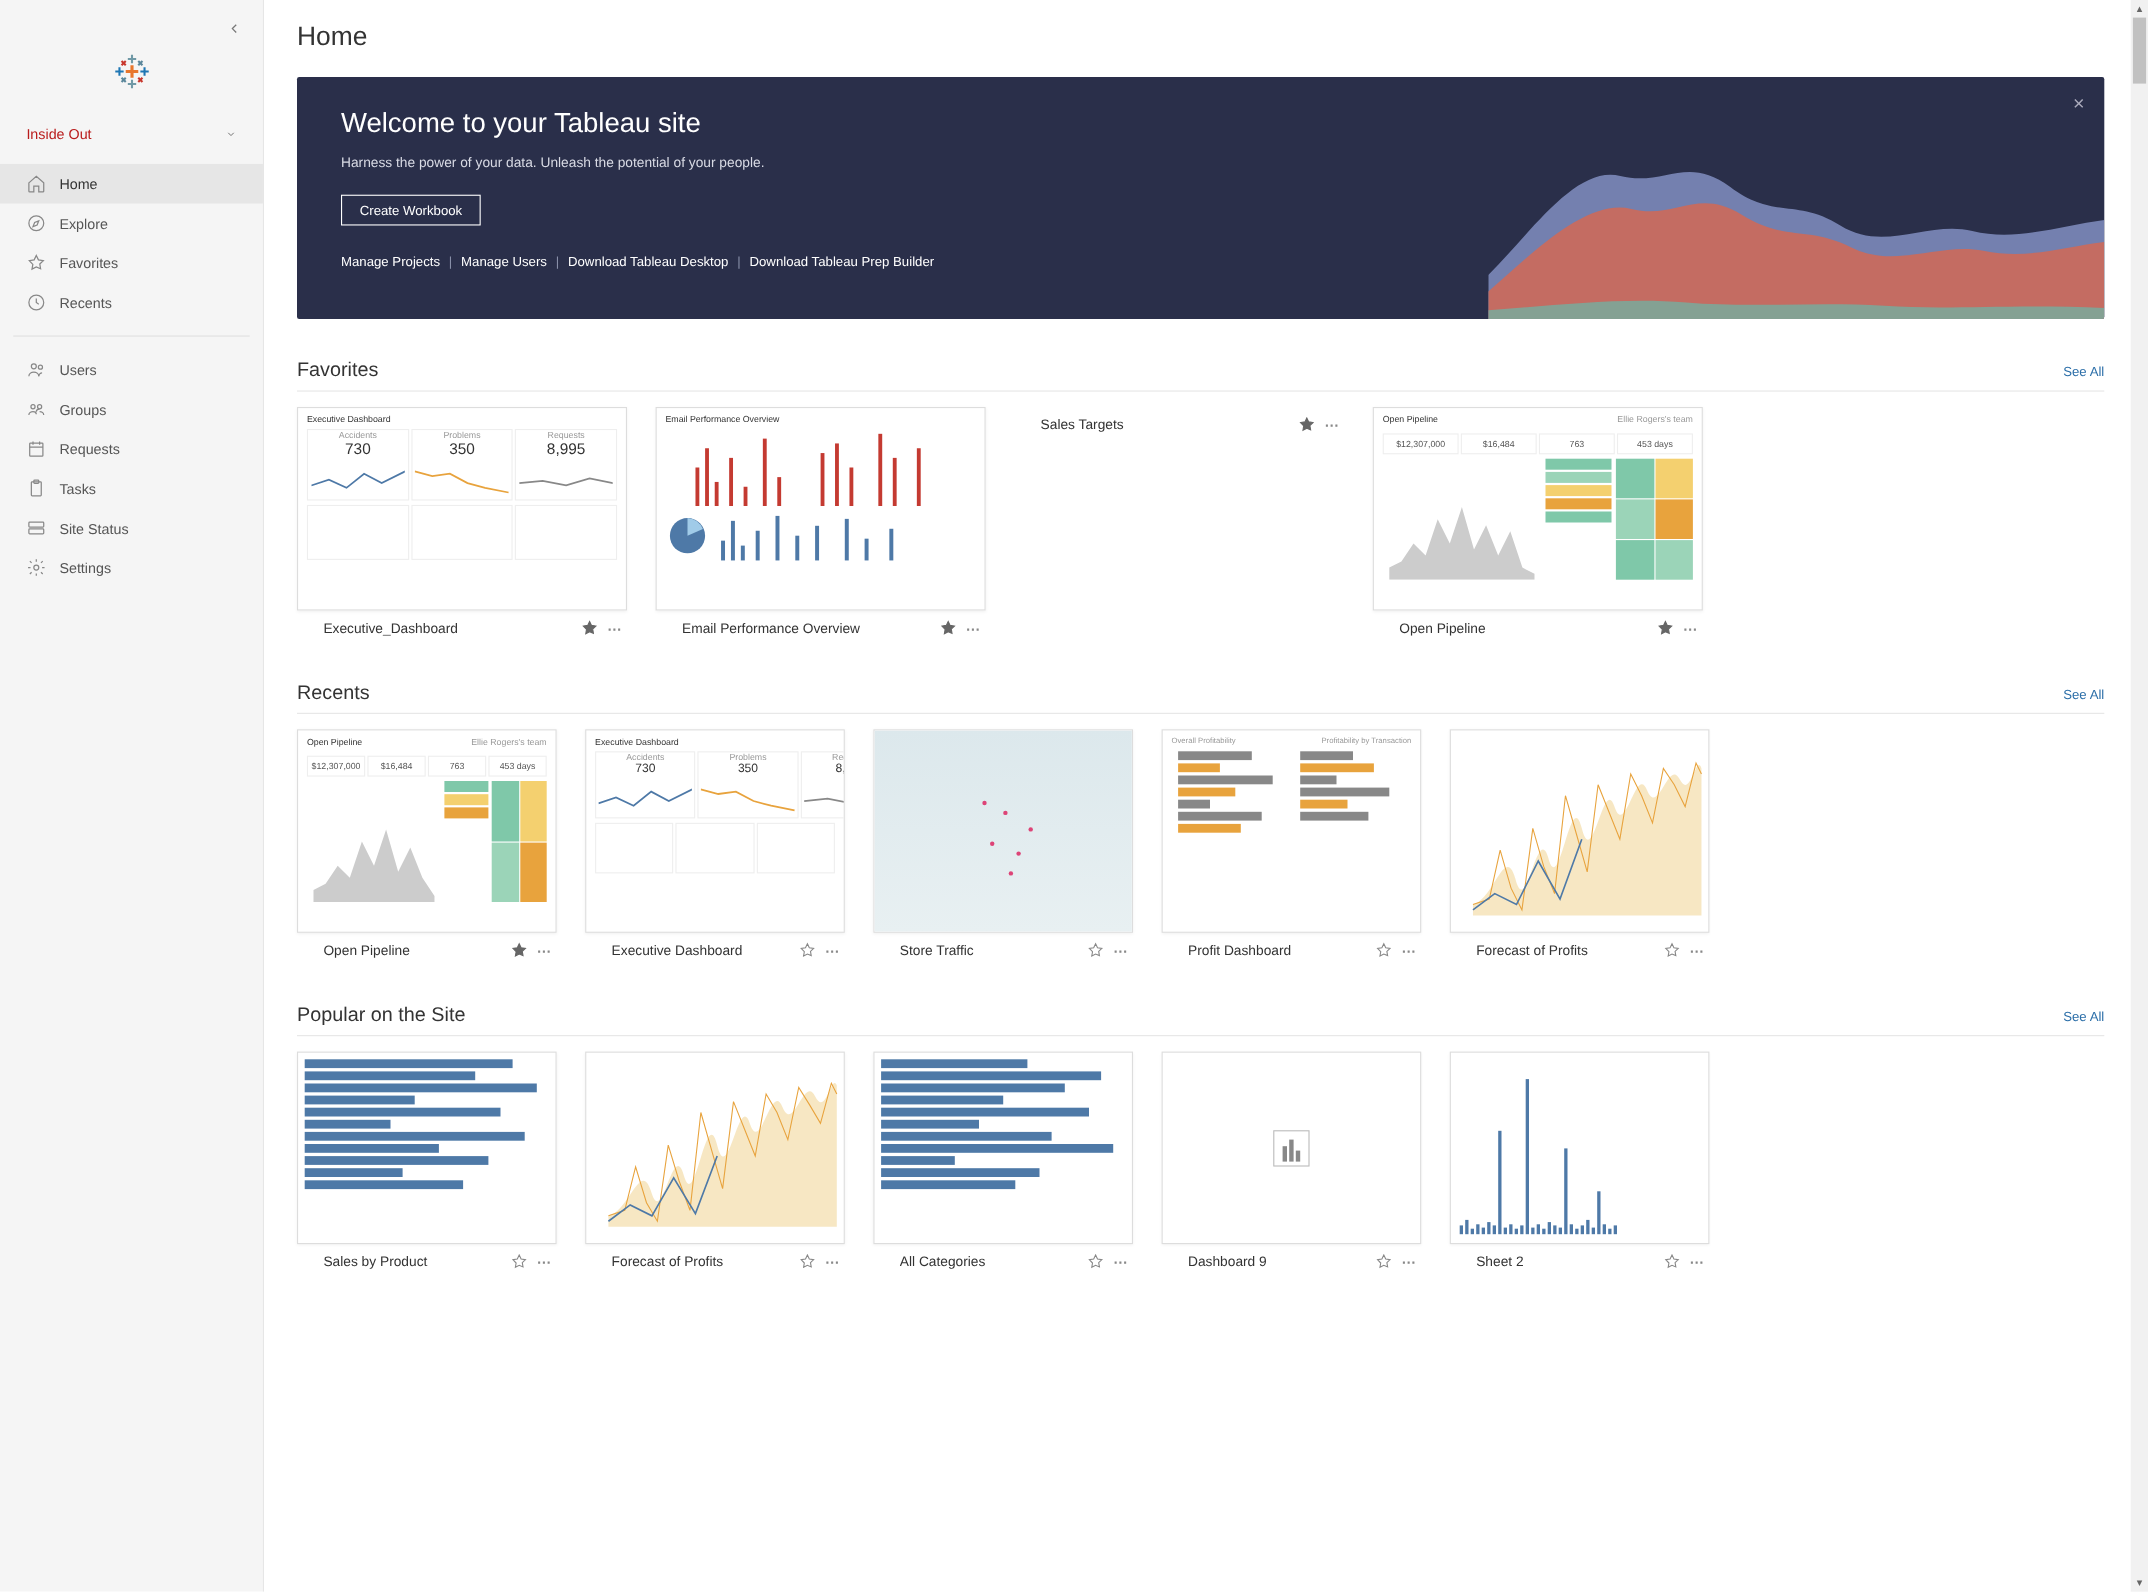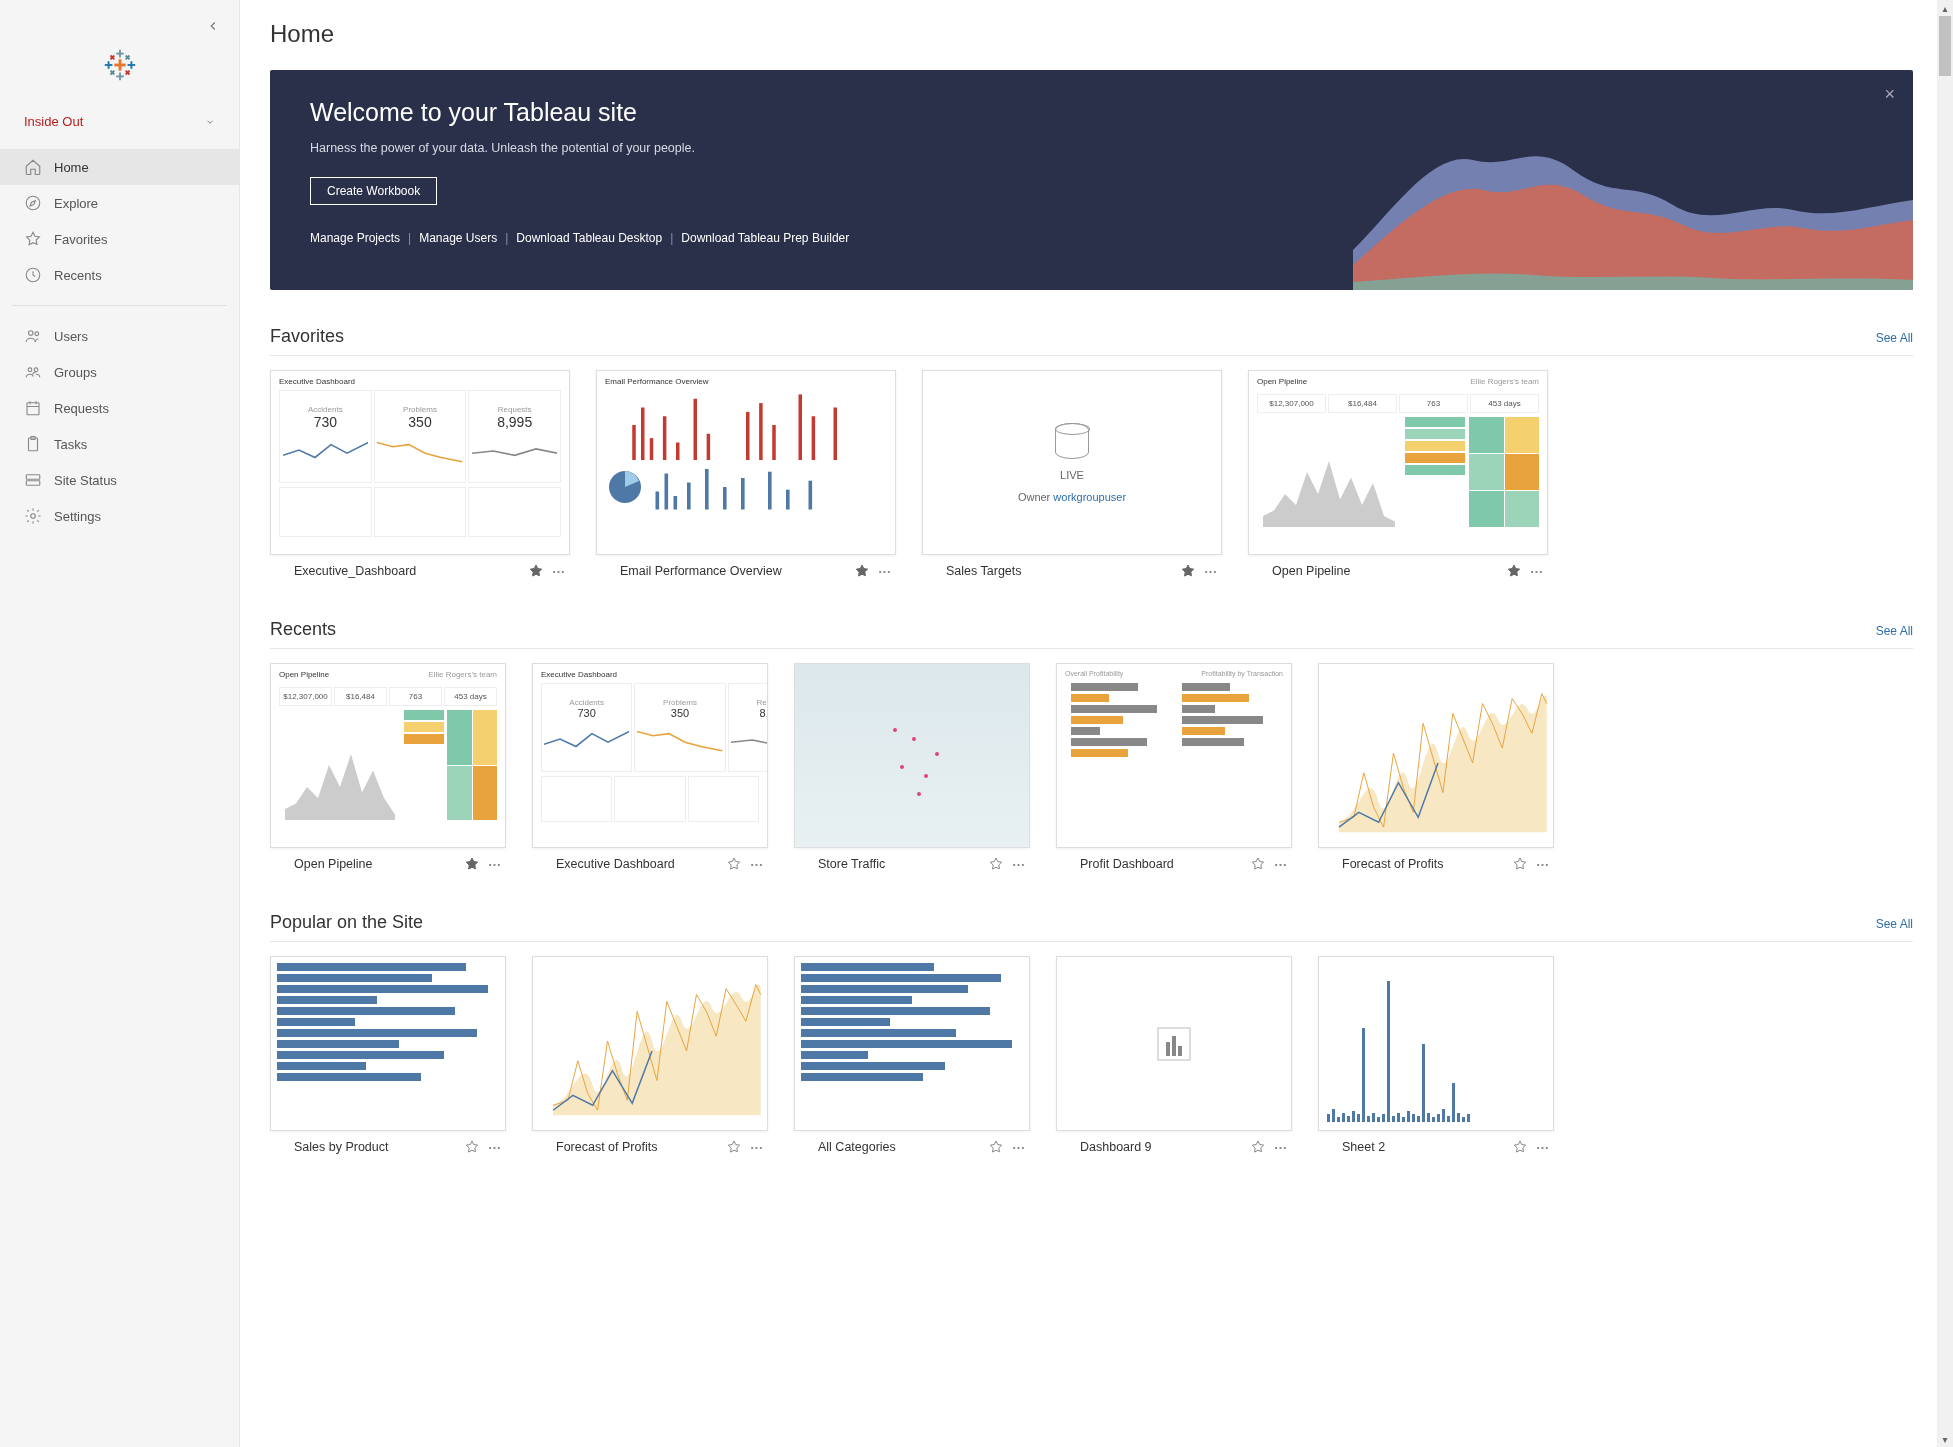--- a/index.html
+++ b/index.html
@@ -43,21 +43,21 @@
 .card-row { display: flex; align-items: center; padding-top: 8px; gap: 8px; margin-left: 24px; }
 .card-title { flex: 1; font-size: 12.5px; color: #333; white-space: nowrap; overflow: hidden; text-overflow: ellipsis; }
 .star { width: 16px; height: 16px; cursor: pointer; }
 .star.filled svg { fill: #666; stroke: #666; }
 .star svg { fill: none; stroke: #888; stroke-width: 1.5; }
 .more { width: 18px; color: #888; cursor: pointer; letter-spacing: 2px; font-weight:bold; }
 
 .thumb-inner { padding: 6px 8px; font-size: 8px; color:#999; height:100%; }
 .thumb-header { font-size:8px; color:#333; margin-bottom:4px; }
 .mini-grid { display:flex; gap:2px; }
-.mini-cell { flex:1; border:1px solid #eee; padding:14px 2px; text-align:center; }
+.mini-cell { flex:1; border:1px solid #eee; padding:0 2px; text-align:center; }
 .mini-num { font-size:14px; color:#333; font-weight:400; }
 .mini-line { height:32px; margin-top:4px; position:relative; }
 .db-icon { display:flex; flex-direction:column; align-items:center; justify-content:center; height:100%; gap:10px; }
 .db-cyl { width:34px; height:36px; border:1.5px solid #999; border-radius:50%/20%; position:relative; }
 .db-cyl:before { content:''; position:absolute; top:-1px; left:-1.5px; right:-1.5px; height:10px; border:1.5px solid #999; border-radius:50%; }
 .link-blue { color:#2b6ea8; }
 .pipe-row { display:flex; gap:2px; margin:4px 0; }
 .pipe-cell { flex:1; border:1px solid #eee; padding:4px 2px; text-align:center; font-size:8px; color:#555; }
 .bars-h { display:flex; flex-direction:column; gap:3px; padding:6px; }
 .bar-h { height:8px; background:#4e79a7; }
@@ -301,27 +301,20 @@
             <div class="card-row">
               <span class="card-title">Email Performance Overview</span>
               <span class="star filled"><svg viewBox="0 0 24 24">
                     <path d="M12 3l2.6 5.3 5.9.9-4.3 4.1 1 5.8L12 16.9l-5.2 2.7 1-5.8L3.5 9.2l5.9-.9z"></path>
                   </svg></span>
               <span class="more">⋯</span>
             </div>
           </div>
 
           <div class="card">
-            <div class="thumb">
-                <div class="db-icon">
-              <div class="db-cyl"></div>
-              <div style="font-size:11px;color:#666">LIVE</div>
-              <div style="font-size:11px;color:#666"><span>Owner </span><span class="link-blue">workgroupuser</span></div>
-            </div>
-              </div>
             <div class="card-row">
               <span class="card-title">Sales Targets</span>
               <span class="star filled"><svg viewBox="0 0 24 24">
                     <path d="M12 3l2.6 5.3 5.9.9-4.3 4.1 1 5.8L12 16.9l-5.2 2.7 1-5.8L3.5 9.2l5.9-.9z"></path>
                   </svg></span>
               <span class="more">⋯</span>
             </div>
           </div>
 
           <div class="card">

